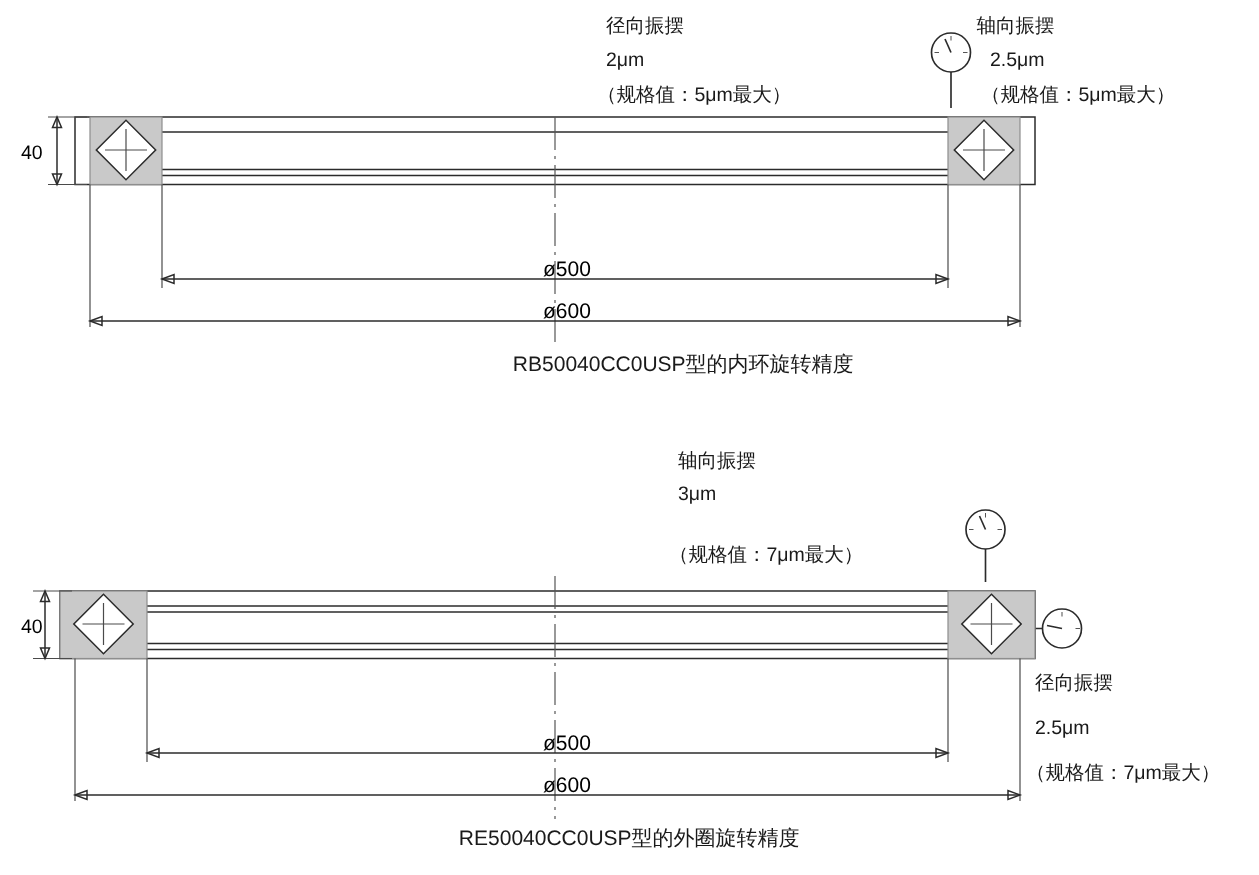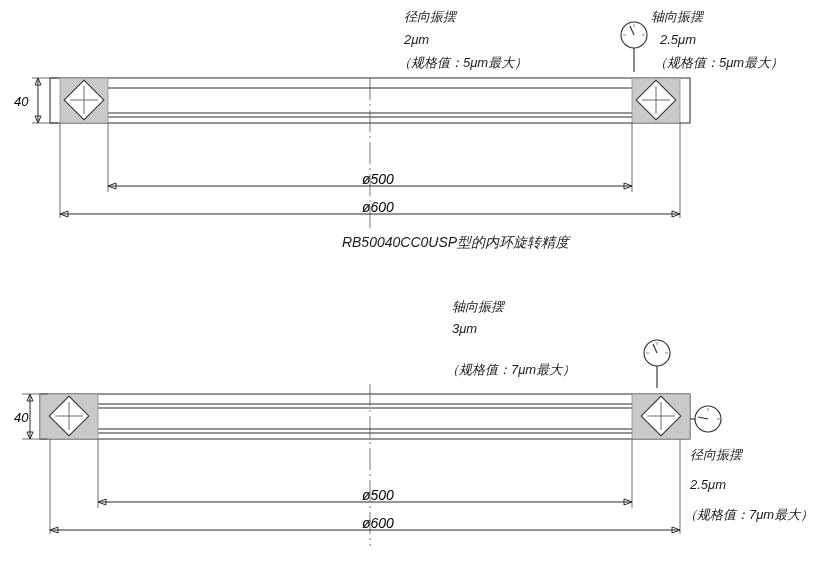--- a/index.html
+++ b/index.html
@@ -12,21 +12,20 @@
     height: 583px;
     font-family: "Liberation Sans", sans-serif;
     color: #000000;
     position: relative;
     overflow: hidden;
   }
   .stage {
     position: relative;
     width: 839px;
     height: 437px;
-    font-style: italic;
   }
   .abs { position: absolute; }
   .txt {
     font-size: 13px;
     line-height: 1.45;
     white-space: nowrap;
     color: #1a1a1a;
   }
   .caption {
     font-size: 14px;
@@ -151,20 +150,21 @@
 
     <div class="abs txt" style="left:690px; top:158px;">径向振摆</div>
     <div class="abs txt" style="left:690px; top:188px;">2.5μm</div>
     <div class="abs txt" style="left:684px; top:218px;">（规格值：7μm最大）</div>
 
     <div class="abs dim-label" style="left:14px; top:122px;">40</div>
 
     <div class="abs dim-label" style="left:362px; top:199px; font-size:14px;">ø500</div>
     <div class="abs dim-label" style="left:362px; top:227px; font-size:14px;">ø600</div>
 
+    <div class="abs caption" style="left:0; top:262px; width:839px;">RE50040CC0USP型的外圈旋转精度</div>
 
     <svg class="abs" style="left:0; top:0;" width="839" height="258" viewBox="0 0 839 258">
 
       <g>
         <line class="gauge-stem" x1="657" y1="78" x2="657" y2="100"></line>
         <circle class="gauge-body" cx="657" cy="65" r="13"></circle>
         <line class="gauge-ticks" x1="657" y1="54" x2="657" y2="57"></line>
         <line class="gauge-ticks" x1="646" y1="65" x2="649" y2="65"></line>
         <line class="gauge-ticks" x1="665" y1="65" x2="668" y2="65"></line>
         <line class="gauge-needle" x1="657" y1="65" x2="653" y2="56"></line>

